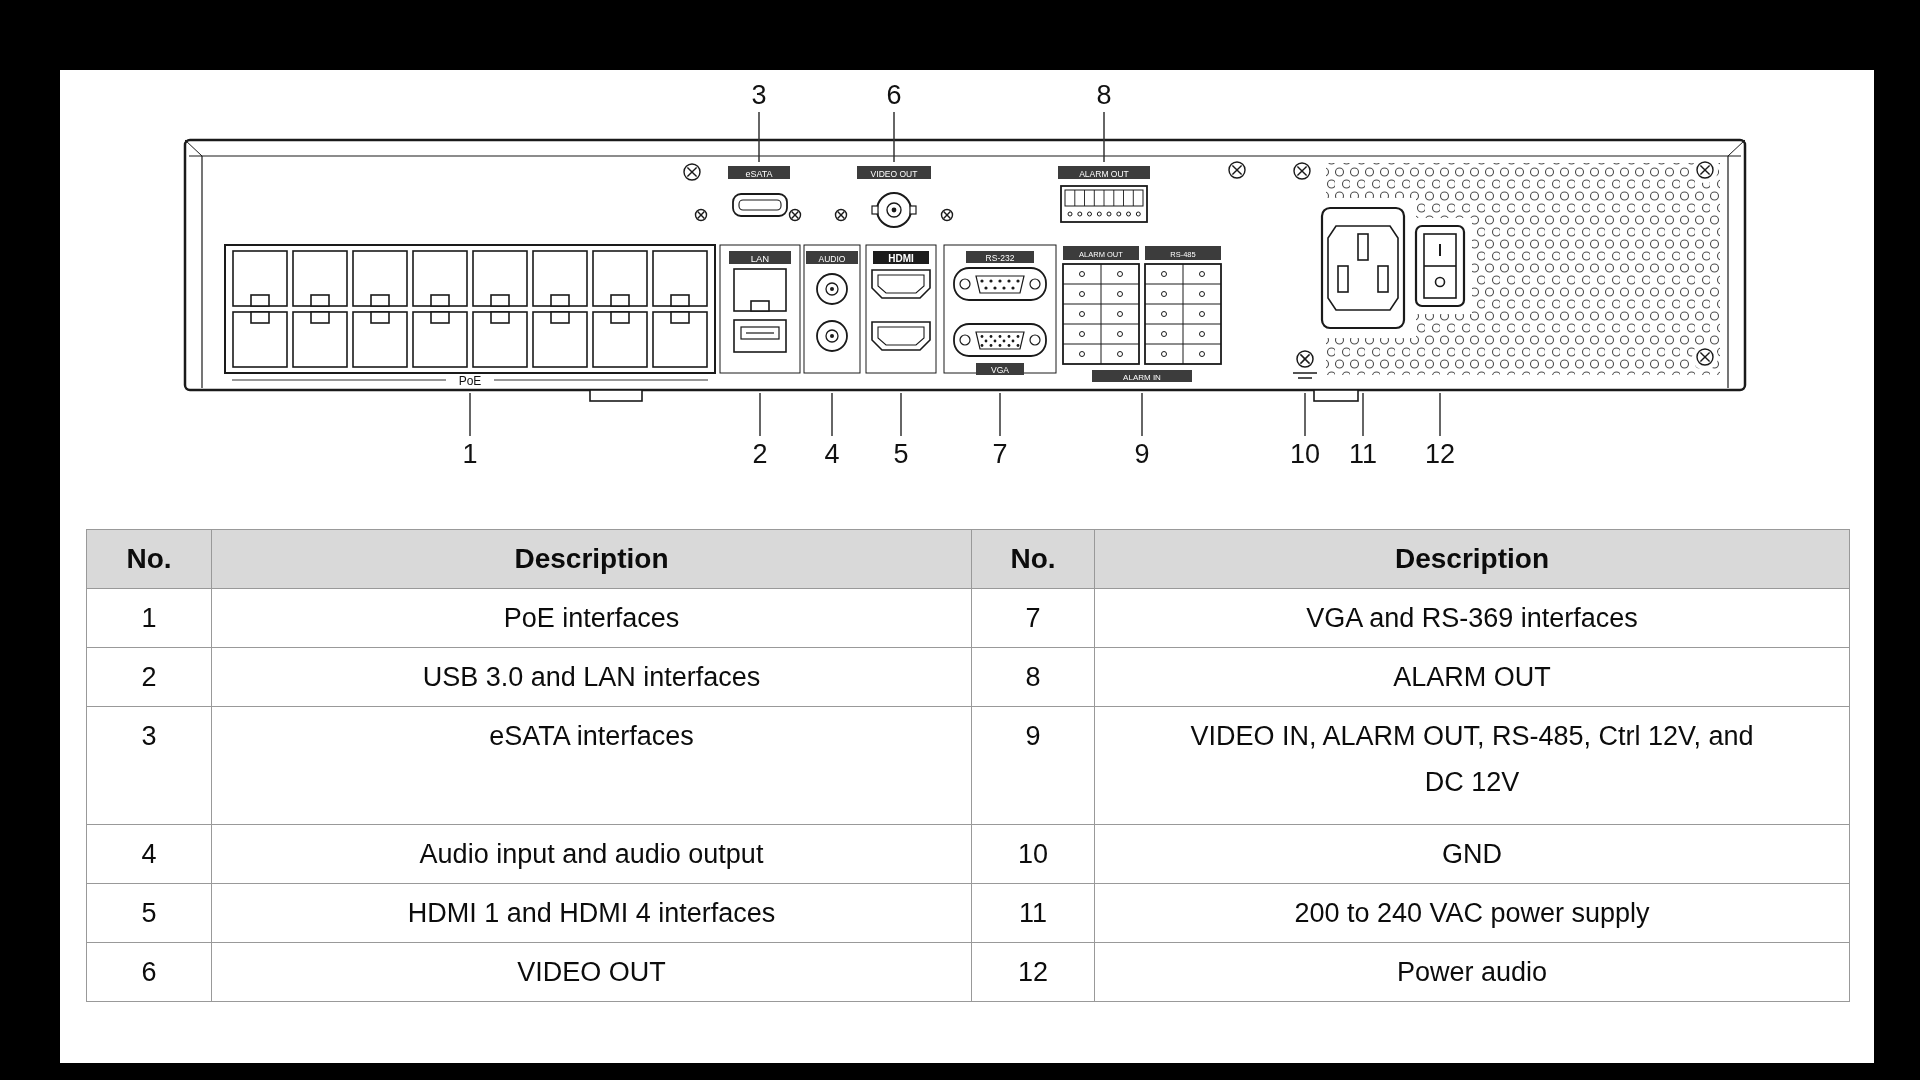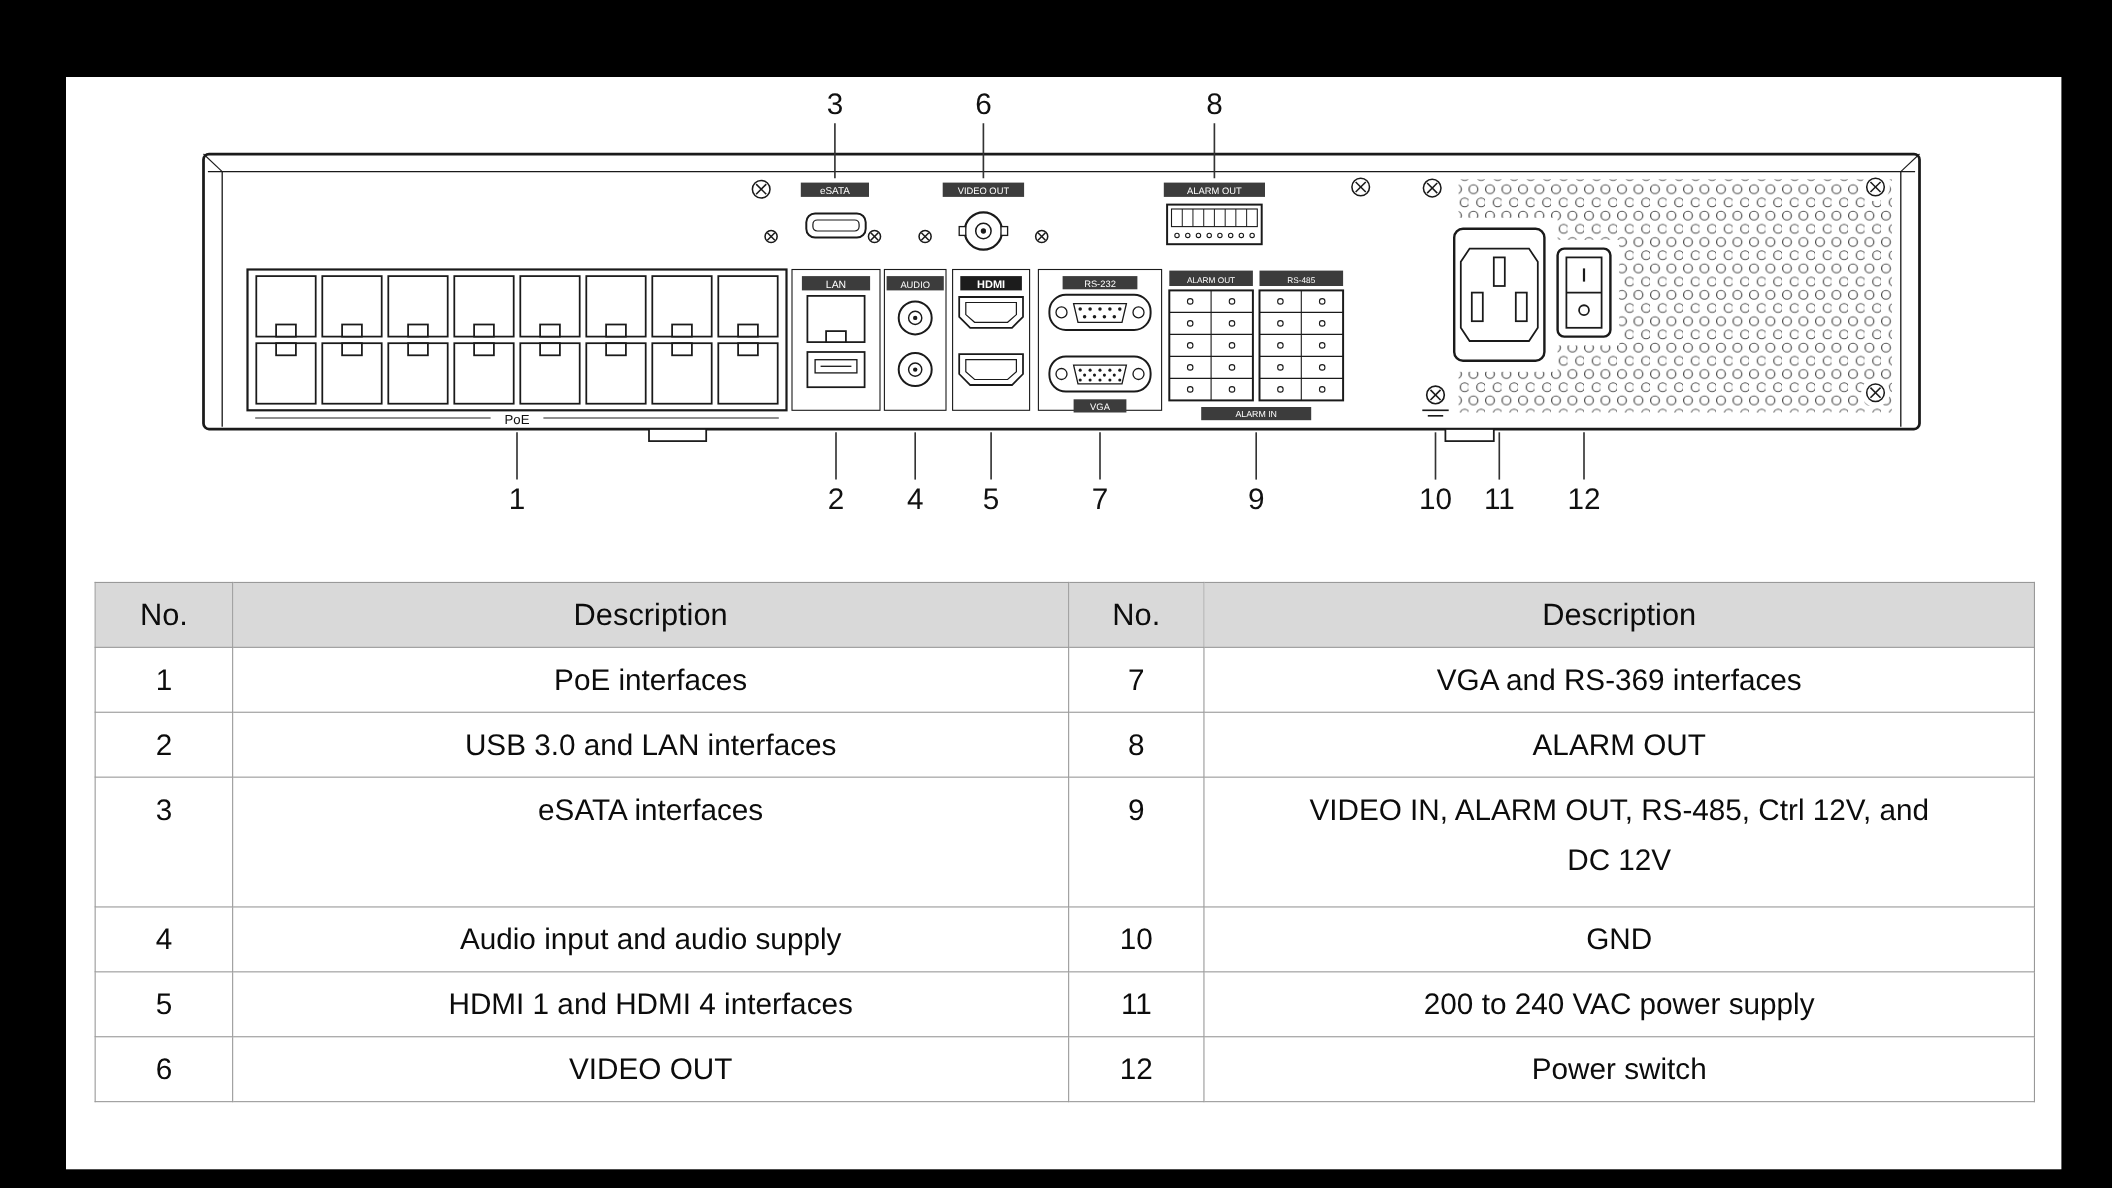--- a/index.html
+++ b/index.html
@@ -7,21 +7,21 @@
   .stage{position:relative;width:1920px;height:1080px;background:#000;}
   .content{position:absolute;left:60px;top:70px;width:1814px;height:993px;background:#fff;}
   svg{display:block;}
   svg text{font-family:"Liberation Sans",sans-serif;}
   .callout-num{font-size:27px;fill:#111;}
   .plate-label{fill:#fff;stroke:none;}
   table.legend{border-collapse:collapse;table-layout:fixed;margin-left:26px;margin-top:9px;
     width:1763px;font-size:27px;color:#0c0c0c;}
   table.legend th,table.legend td{border:1px solid #999;text-align:center;vertical-align:top;
     padding:6px 8px 0 8px;line-height:46px;white-space:pre-line;overflow:hidden;}
-  table.legend thead th{background:#d9d9d9;font-weight:normal;font-size:28px;}
+  table.legend thead th{background:#d9d9d9;font-weight:bold;font-size:28px;}
   table.legend tr{height:59px;}
   table.legend tr.tall{height:118px;}
 </style>
 </head>
 <body>
 
 <div class="stage">
   <div class="content">
 
     <svg width="1814" height="450" viewBox="0 0 1814 450">
@@ -345,33 +345,33 @@
         </tr>
         <tr class="tall">
           <td>3</td>
           <td>eSATA interfaces</td>
           <td>9</td>
           <td>VIDEO IN, ALARM OUT, RS-485, Ctrl 12V, and
 DC 12V</td>
         </tr>
         <tr>
           <td>4</td>
-          <td>Audio input and audio supply</td>
+          <td>Audio input and audio output</td>
           <td>10</td>
           <td>GND</td>
         </tr>
         <tr>
           <td>5</td>
           <td>HDMI 1 and HDMI 4 interfaces</td>
           <td>11</td>
           <td>200 to 240 VAC power supply</td>
         </tr>
         <tr>
           <td>6</td>
           <td>VIDEO OUT</td>
           <td>12</td>
-          <td>Power switch</td>
+          <td>Power audio</td>
         </tr>
       </tbody>
     </table>
 
   </div>
 </div>
 
 </body></html>

